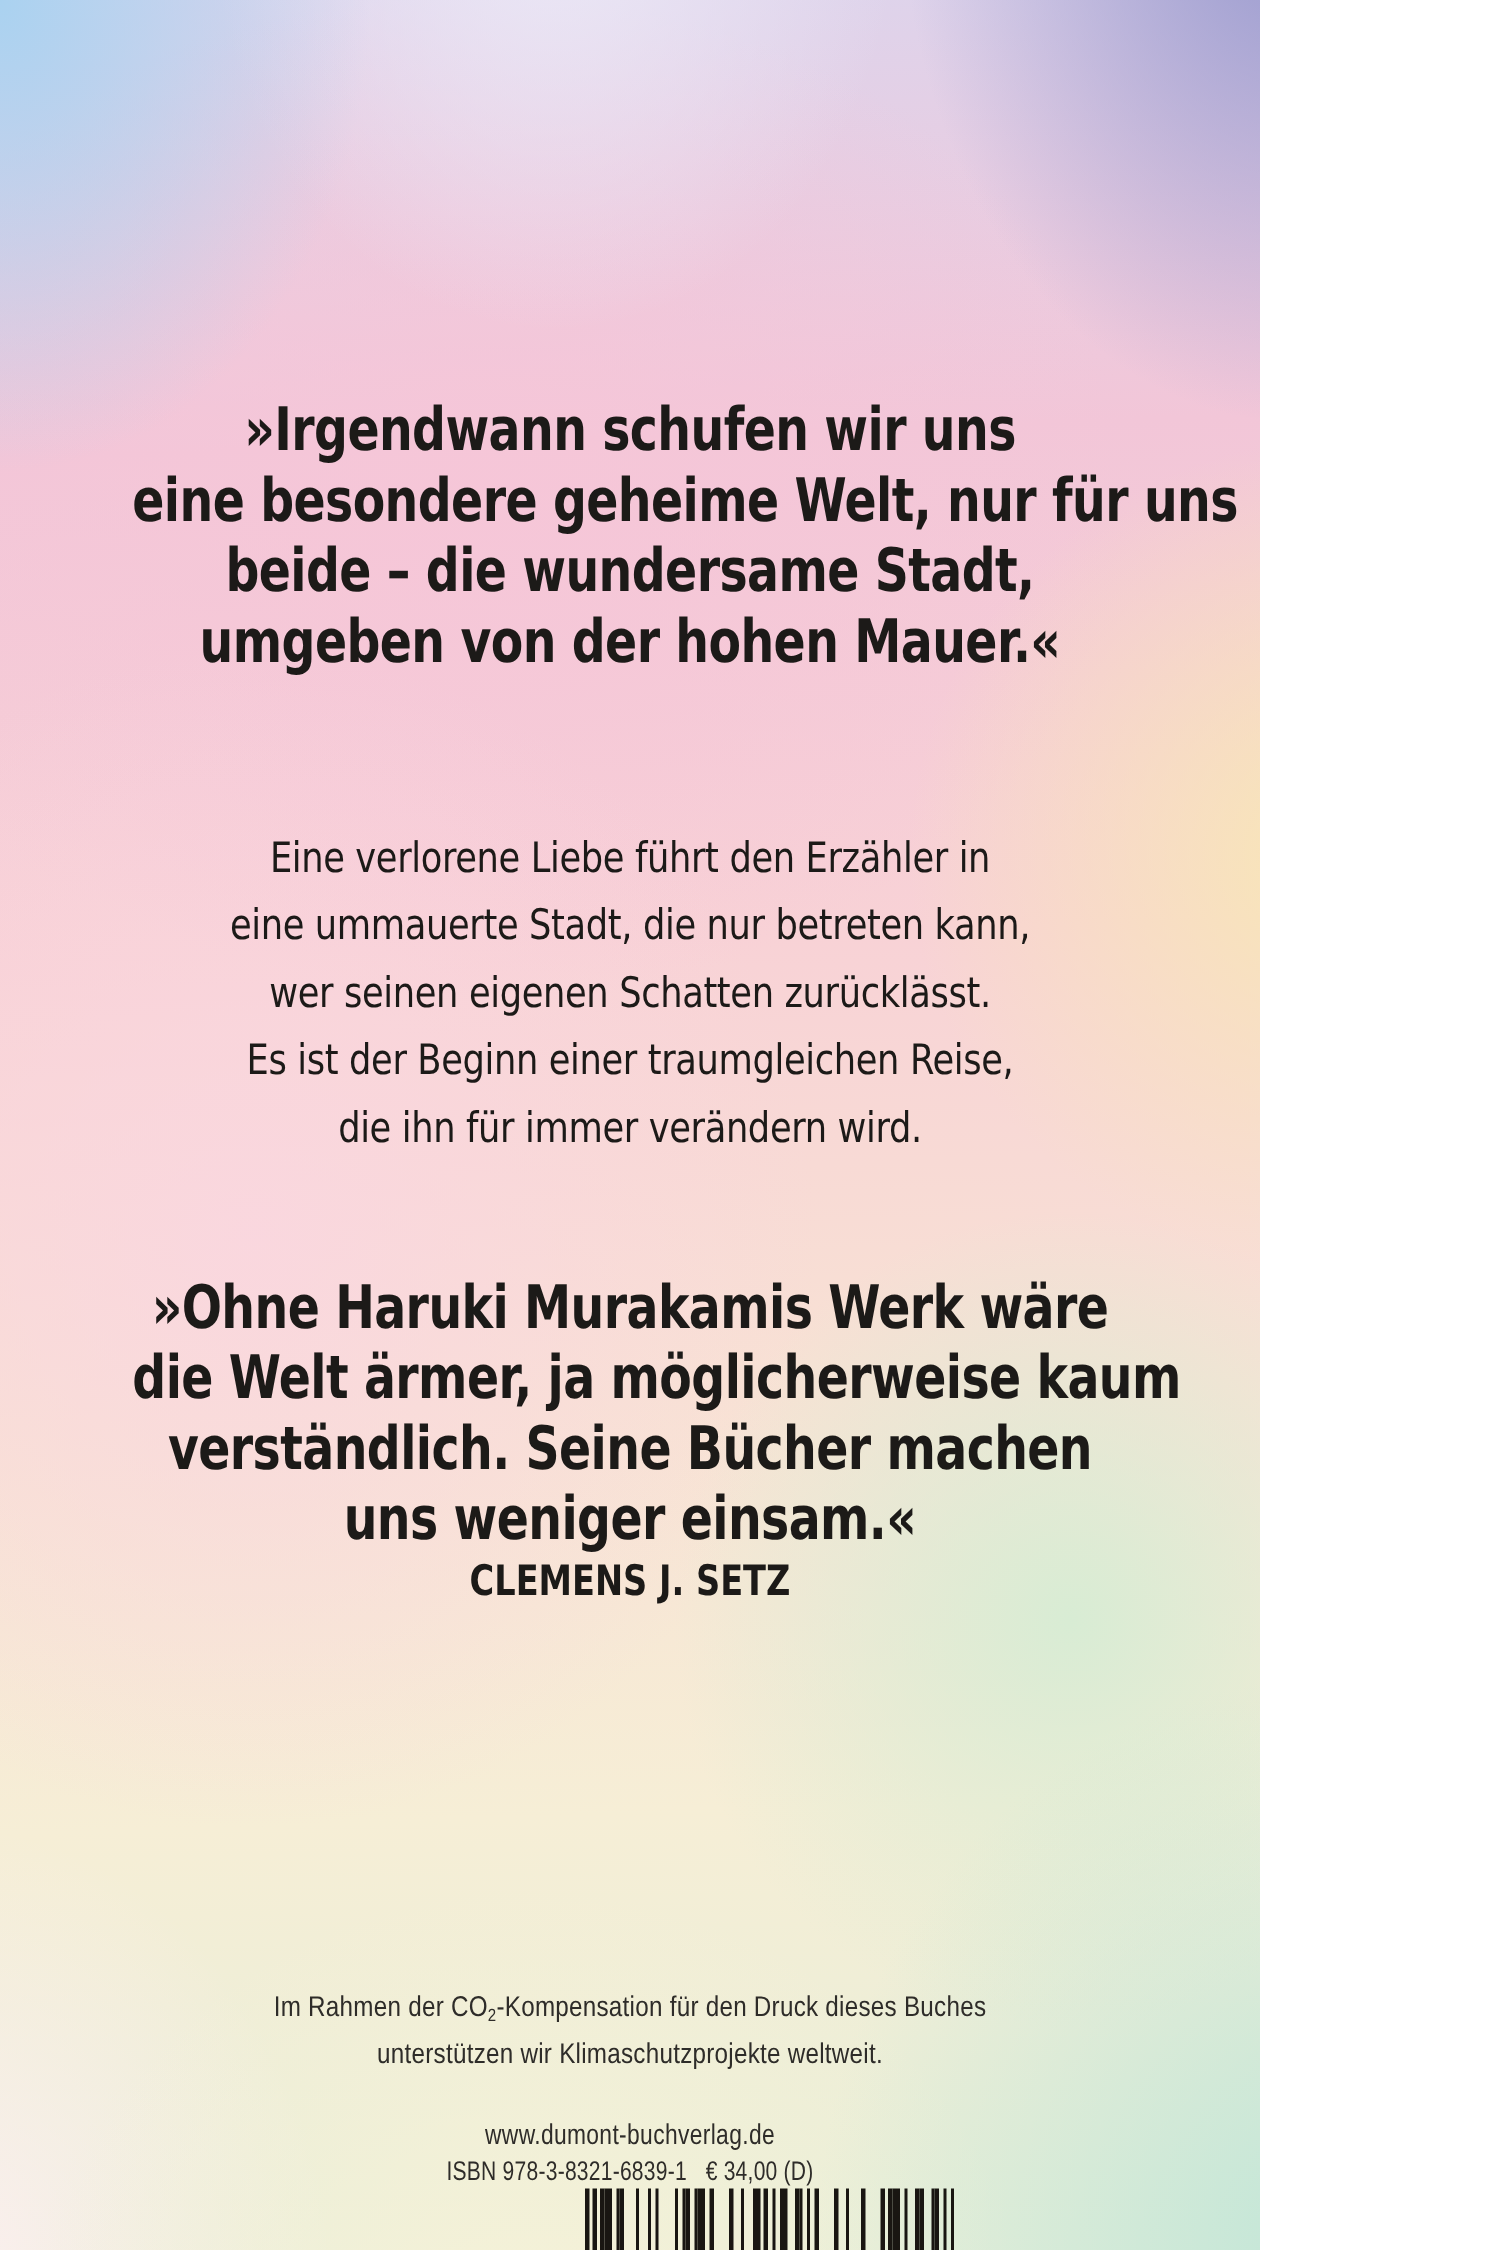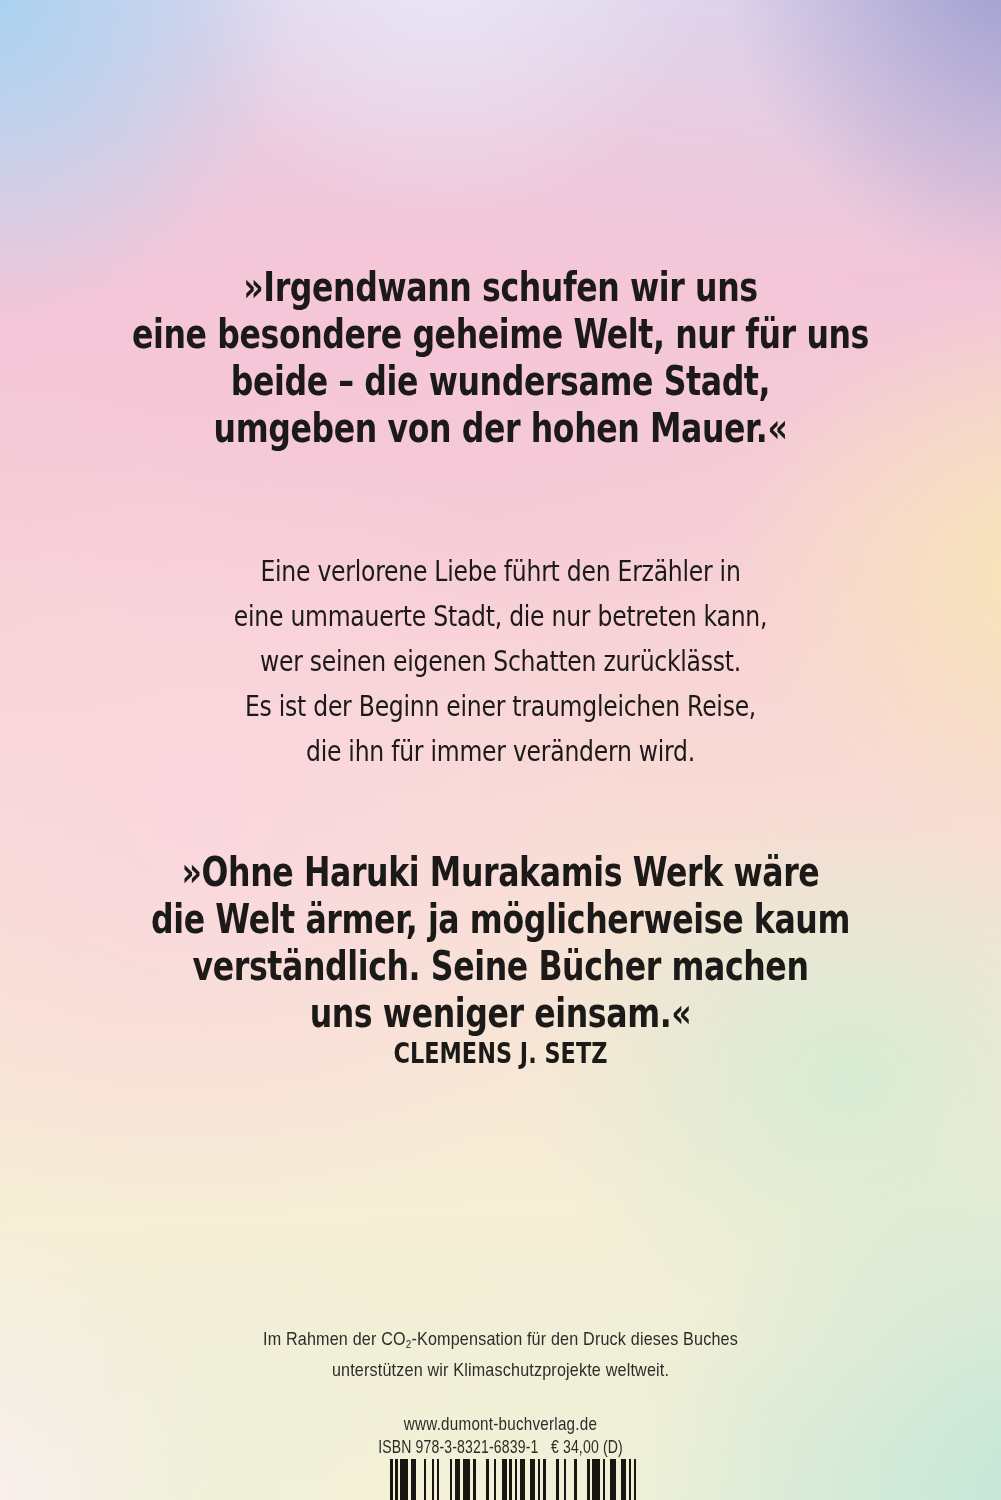--- a/index.html
+++ b/index.html
@@ -3,21 +3,21 @@
 <meta charset="utf-8">
 <style>
   html, body { margin: 0; padding: 0; }
   body {
     width: 1001px; height: 1500px;
     font-family: "DejaVu Sans", sans-serif;
     overflow: hidden;
   }
   .cover {
     position: relative;
-    width: 1001px; height: 1500px;
+    width: 840px; height: 1500px;
     overflow: hidden;
     background-color: #f6cdd9;
     background-image:
       radial-gradient(ellipse 42% 30% at 0% 0%,   #aad2f0 0%, rgba(170,210,240,0) 70%),
       radial-gradient(ellipse 38% 26% at 44% -4%, #ece8f6 0%, rgba(236,232,246,0) 72%),
       radial-gradient(ellipse 45% 34% at 103% -5%,#9596cc 0%, rgba(149,150,204,0) 70%),
       radial-gradient(ellipse 50% 26% at 108% 38%,#f8e8b4 0%, rgba(248,232,180,0) 72%),
       radial-gradient(ellipse 55% 34% at 106% 100%,#c2e6d8 0%, rgba(194,230,216,0) 75%),
       radial-gradient(ellipse 45% 26% at 85% 72%, #d8ecd4 0%, rgba(216,236,212,0) 70%),
       radial-gradient(ellipse 55% 30% at 42% 106%,#f8f2d8 0%, rgba(248,242,216,0) 75%),

